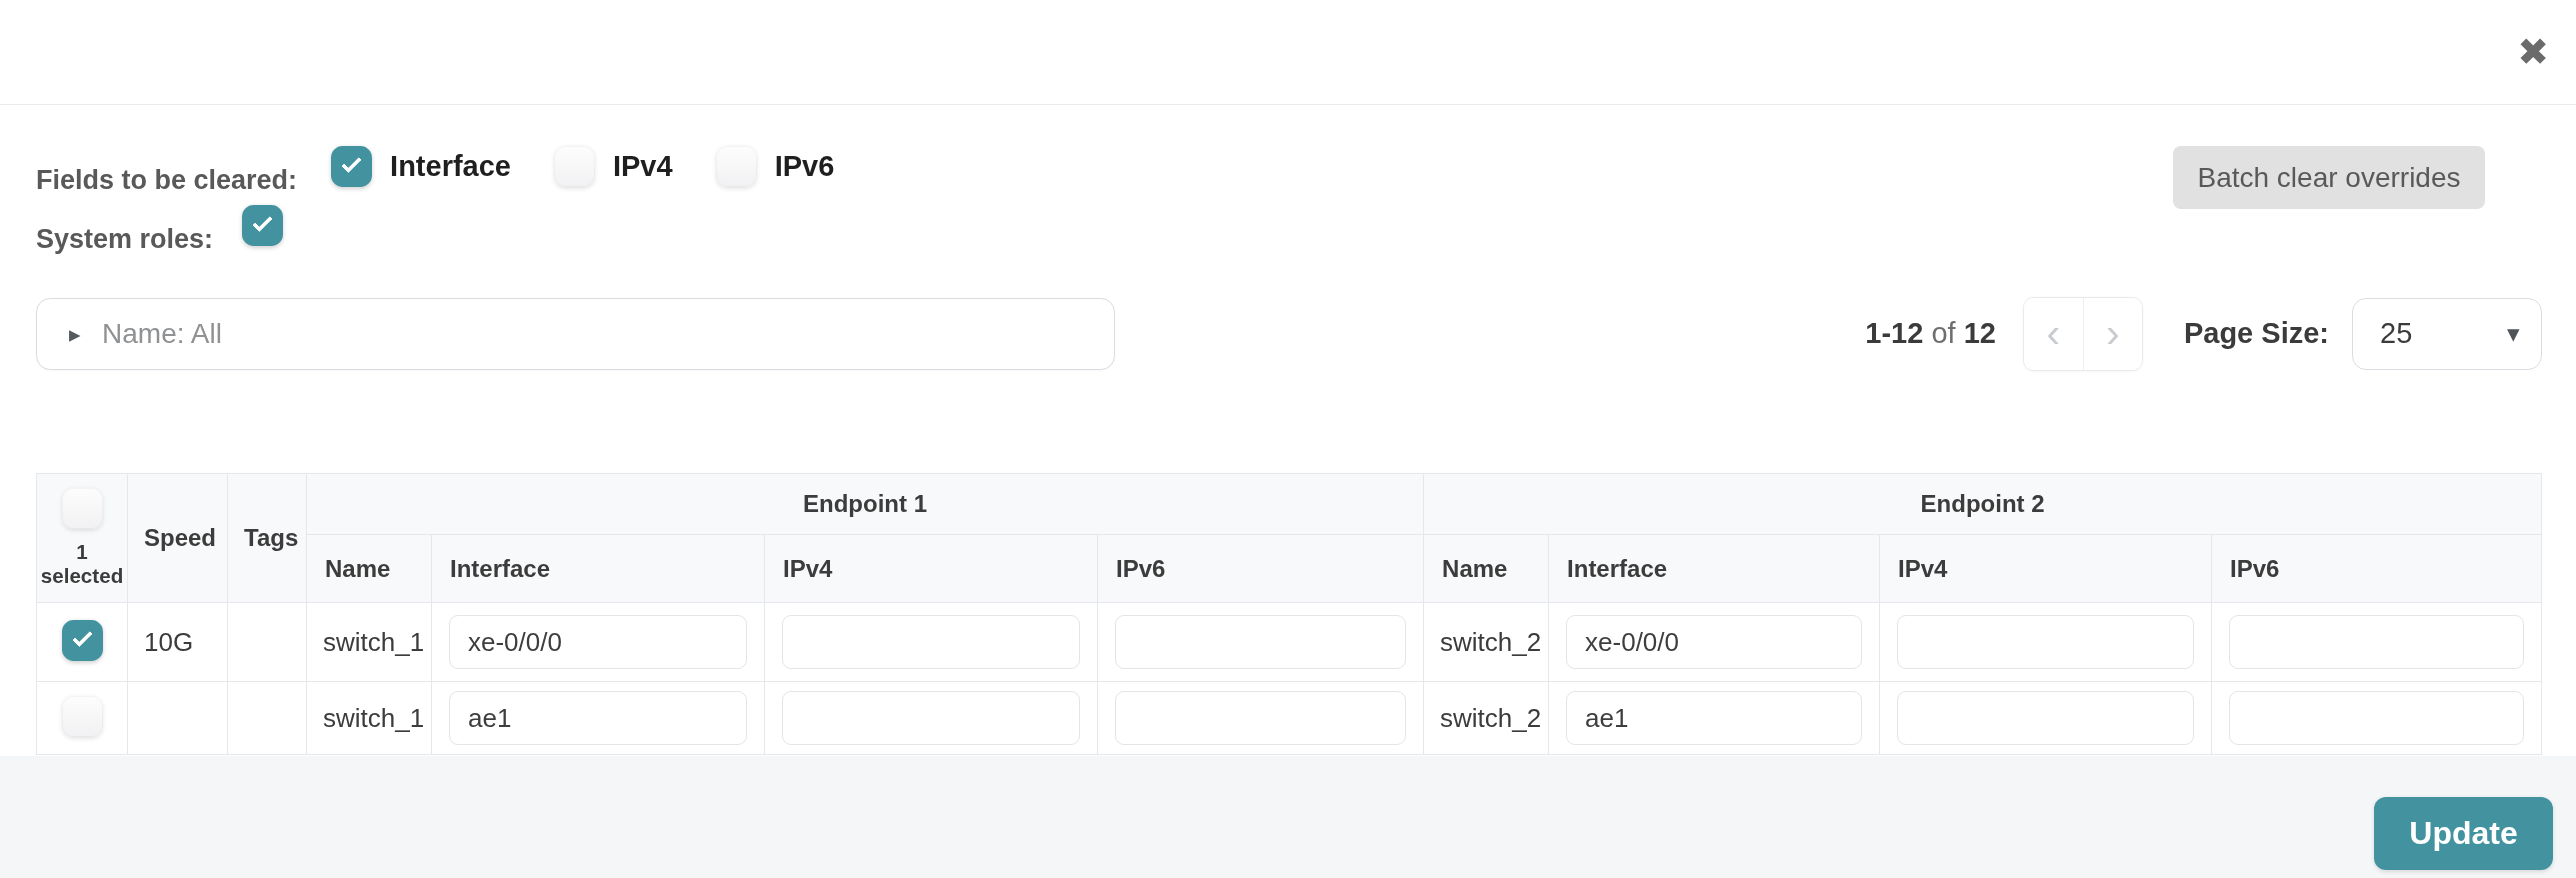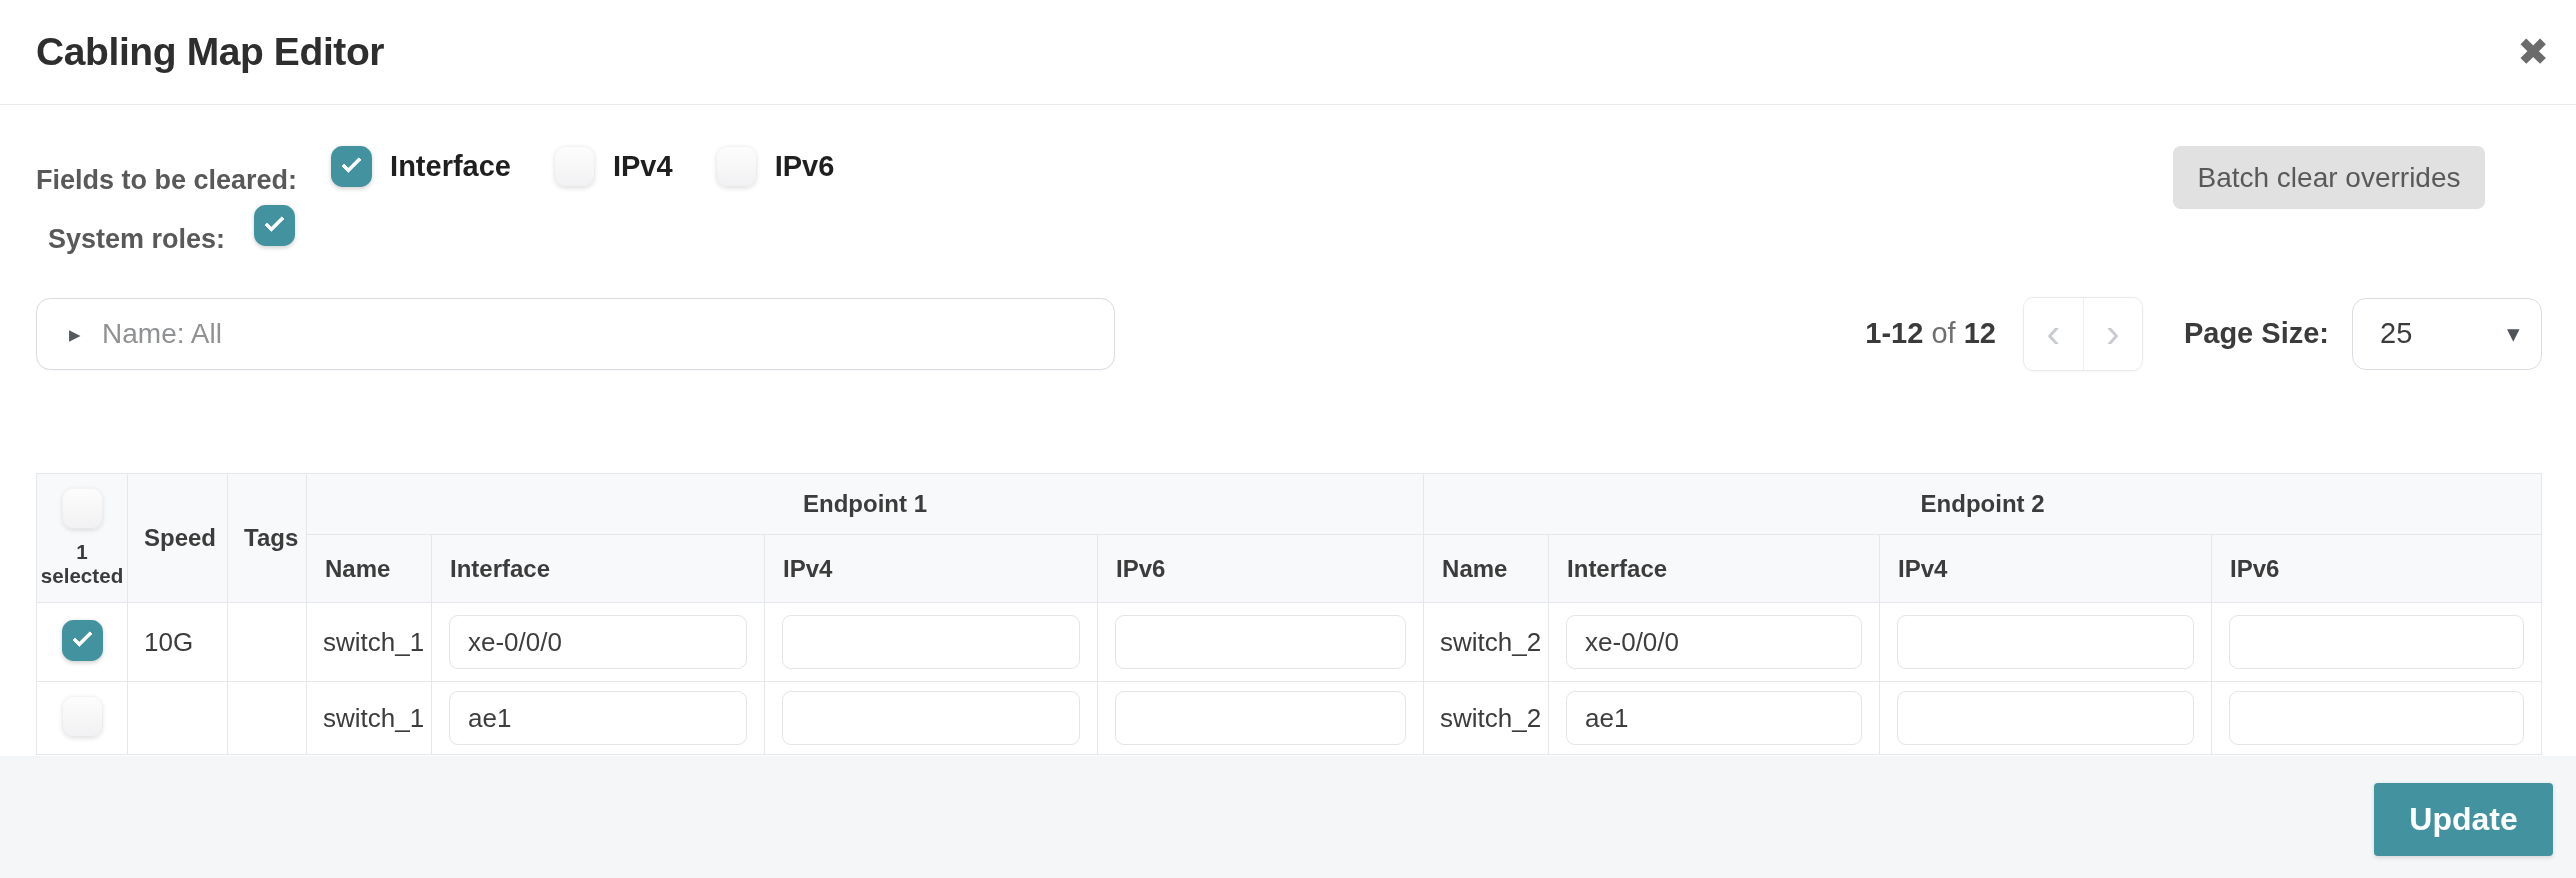--- a/index.html
+++ b/index.html
@@ -24,21 +24,21 @@
   .checkbox.checked .mark { display:block; width:19px; height:10px;
               border-left:4.5px solid #fff; border-bottom:4.5px solid #fff;
               transform:rotate(-45deg); margin:11.7px auto 0; border-radius:0.9px; }
 
   
   .fields-row { position:absolute; left:36px; top:144px; height:45px; display:flex; align-items:center; }
   .section-label { font-size:27px; font-weight:700; color:#595959;margin-top:28px; }
   .fields-row .section-label { margin-right:34px; }
   .field-option { display:flex; align-items:center; margin-right:43px; }
   .field-option .opt-label { font-size:29px; font-weight:700; color:#1f1f1f; margin-left:18px; }
-  .system-row { position:absolute; left:48px; top:203px; height:45px; display:flex; align-items:center;text-align:right; }
+  .system-row { position:absolute; left:36px; top:203px; height:45px; display:flex; align-items:center;text-align:right; }
   .system-row .checkbox { margin-left:29px; }
   .batch-btn { position:absolute; right:91px; top:146px; width:312px; height:63px;
                background:#e1e1e2; border:none; border-radius:8px;
                font-family:inherit; font-size:28px; font-weight:400; color:#595959; cursor:pointer; }
 
   
   .query-box { position:absolute; left:36px; top:298px; width:1079px; height:72px;
                border:1.8px solid #d9dde2; border-radius:14.3px; background:#fff;
                display:flex; align-items:center; padding-left:32px; cursor:pointer;
                box-shadow:0 0.9px 1.8px rgba(0,0,0,0.03); }
@@ -73,30 +73,29 @@
   td.cb-cell { text-align:center; }
   td.txt-cell { font-size:26px; color:#3c3c3c; padding-left:16px; }
   td.input-cell { padding:6px 17px; }
   tr.data-row-1 { height:79px; }
   tr.data-row-2 { height:73px; }
   .cell-input { width:100%; height:54px; border:1.8px solid #e3e5e9; border-radius:9px;
                 font-family:inherit; font-size:26px; color:#3e3e3e; padding:0 18px; background:#fff; outline:none; }
 
   
   .footer { position:absolute; left:0; top:756px; width:2576px; height:123px; background:#f5f6f8; }
-  .update-btn { position:absolute; right:23px; top:27px; width:179px; height:73px;
-                background:#42939f; color:#ffffff; border:none; border-radius:4px;
+  .update-btn { position:absolute; right:23px; top:41px; width:179px; height:73px;
+                background:#42939f; color:#ffffff; border:none; border-radius:12px;
                 font-family:inherit; font-size:32px; font-weight:700; cursor:pointer;
                 box-shadow:0 1.8px 4.5px rgba(0,0,0,0.12); }
 </style>
 </head>
 <body>
 
 <div class="dialog-header">
-  <div class="dialog-title">Cabling Map Editor</div>
   <div class="close-btn">✖</div>
 </div>
 
 <div class="fields-row">
   <span class="section-label">Fields to be cleared:</span>
 
   <span class="field-option">
     <span class="checkbox checked">
         <span class="mark"></span>
       </span>

